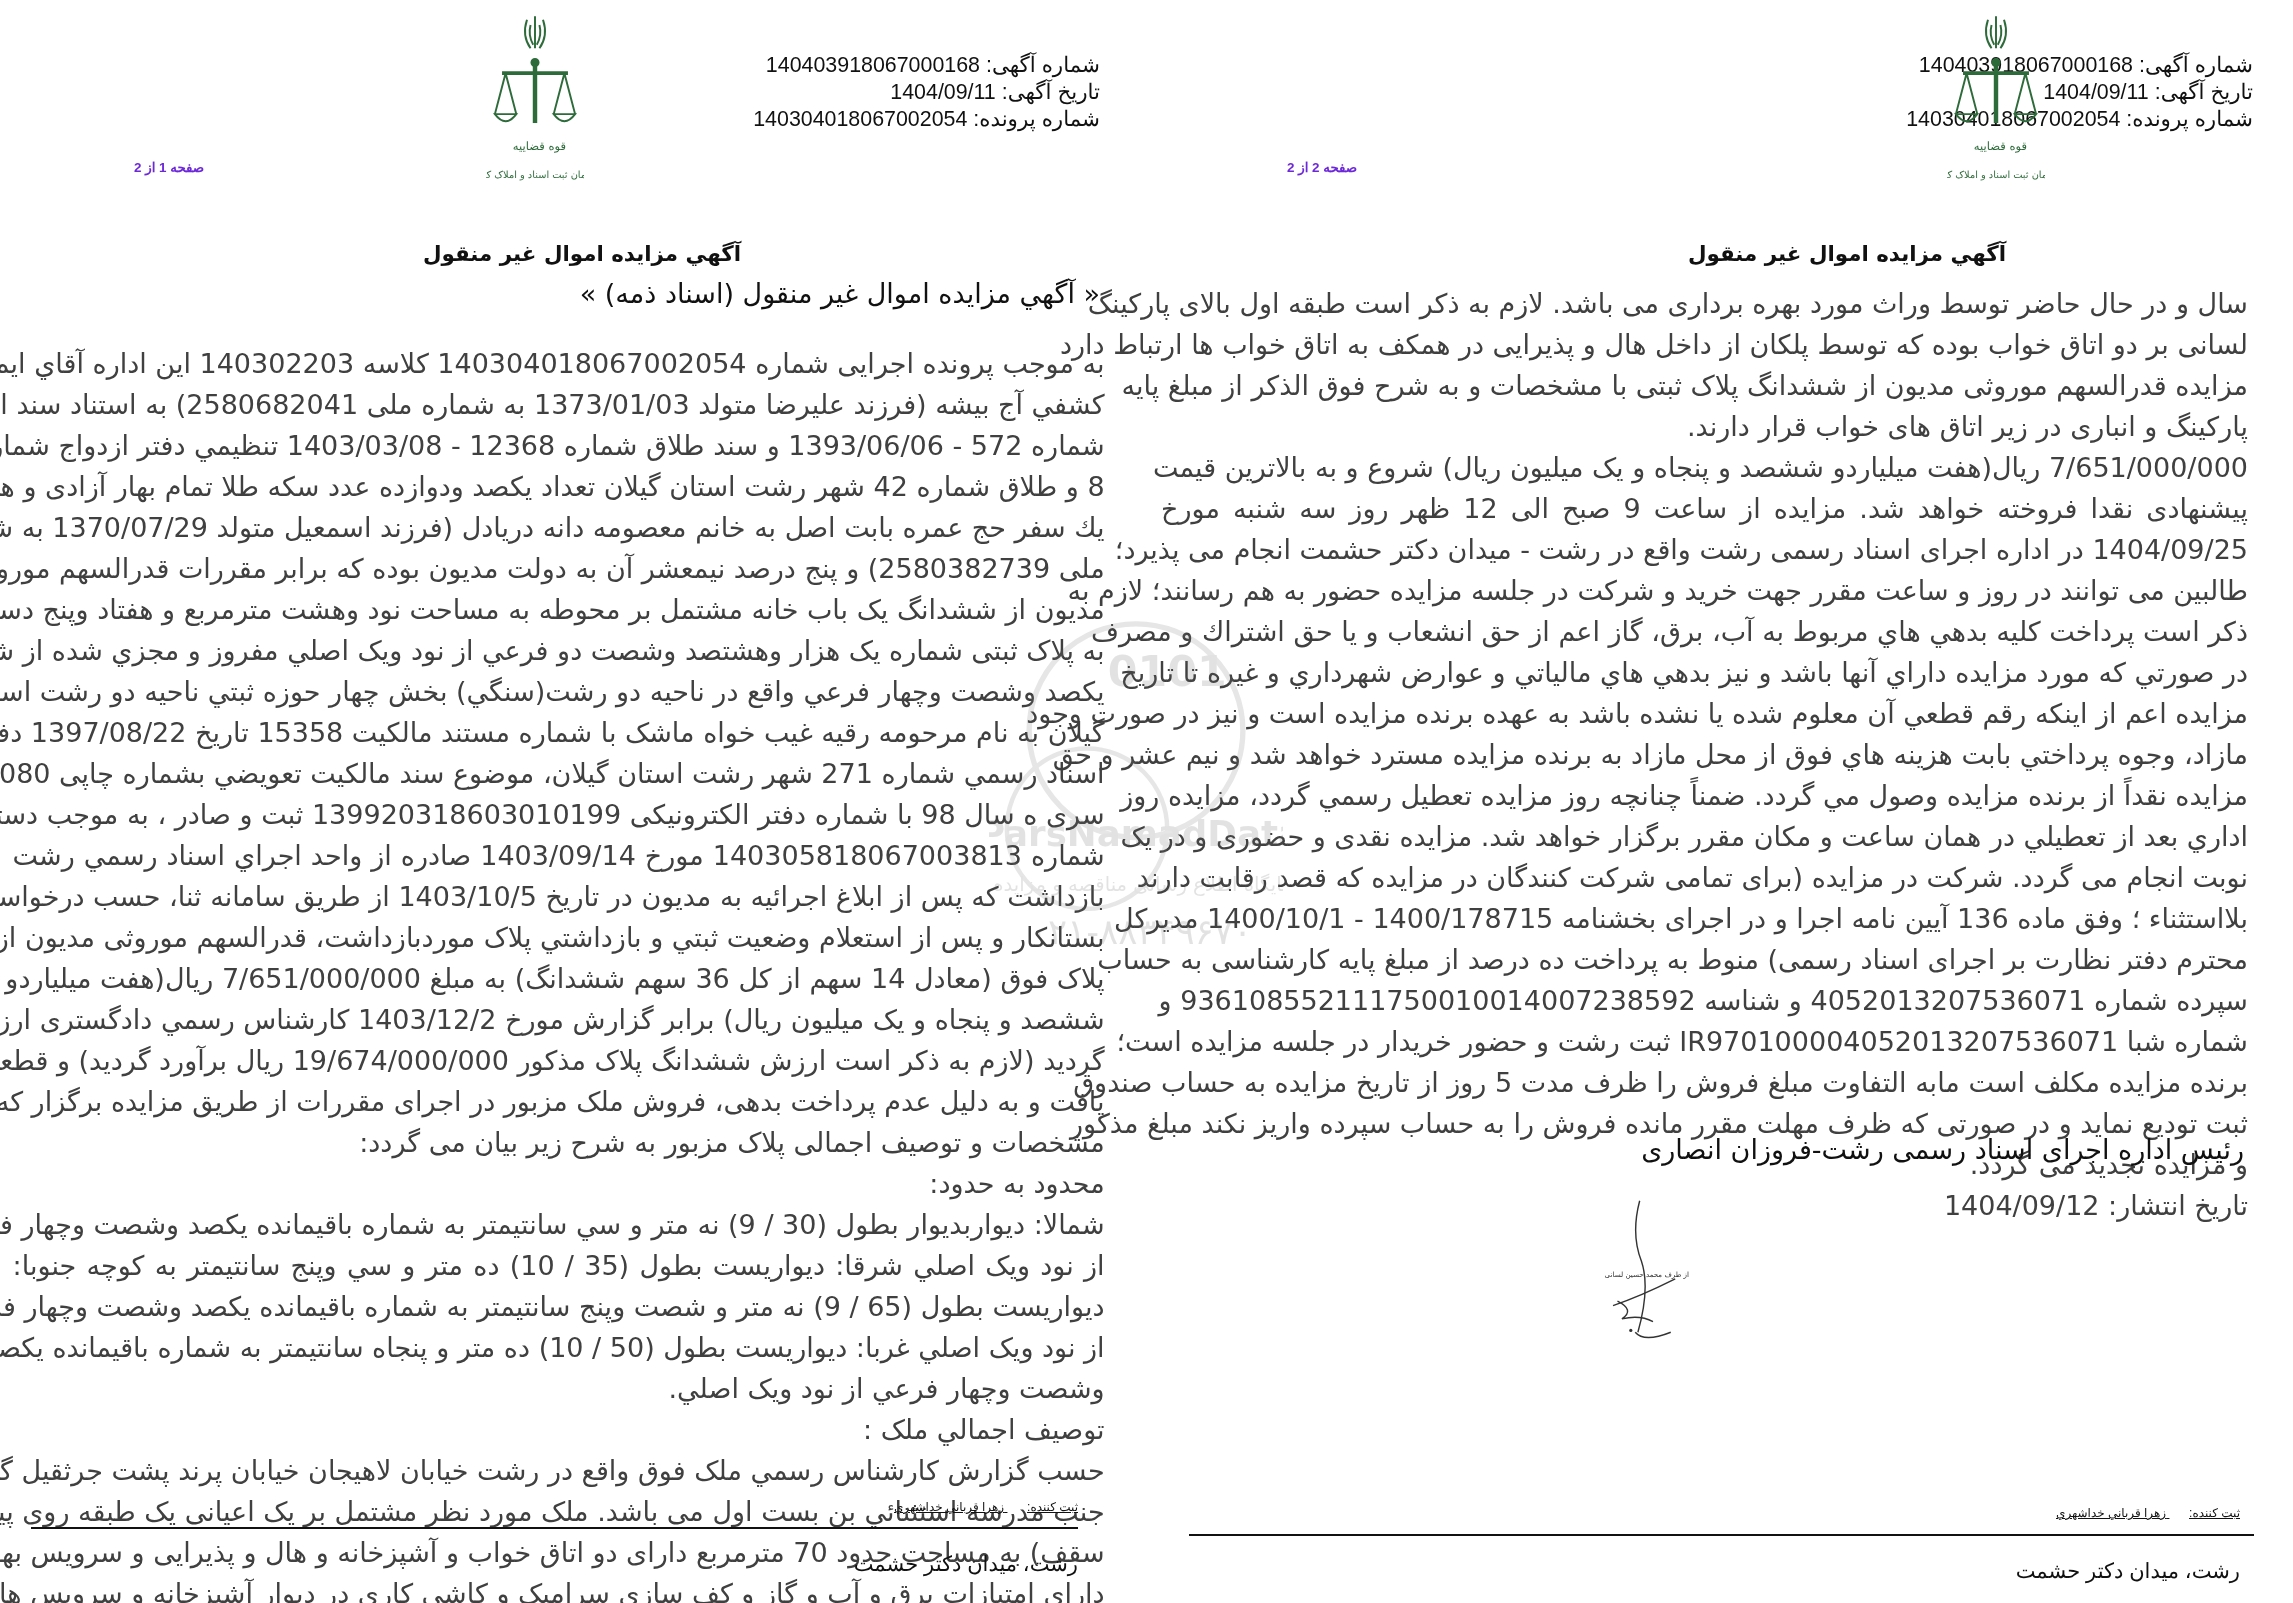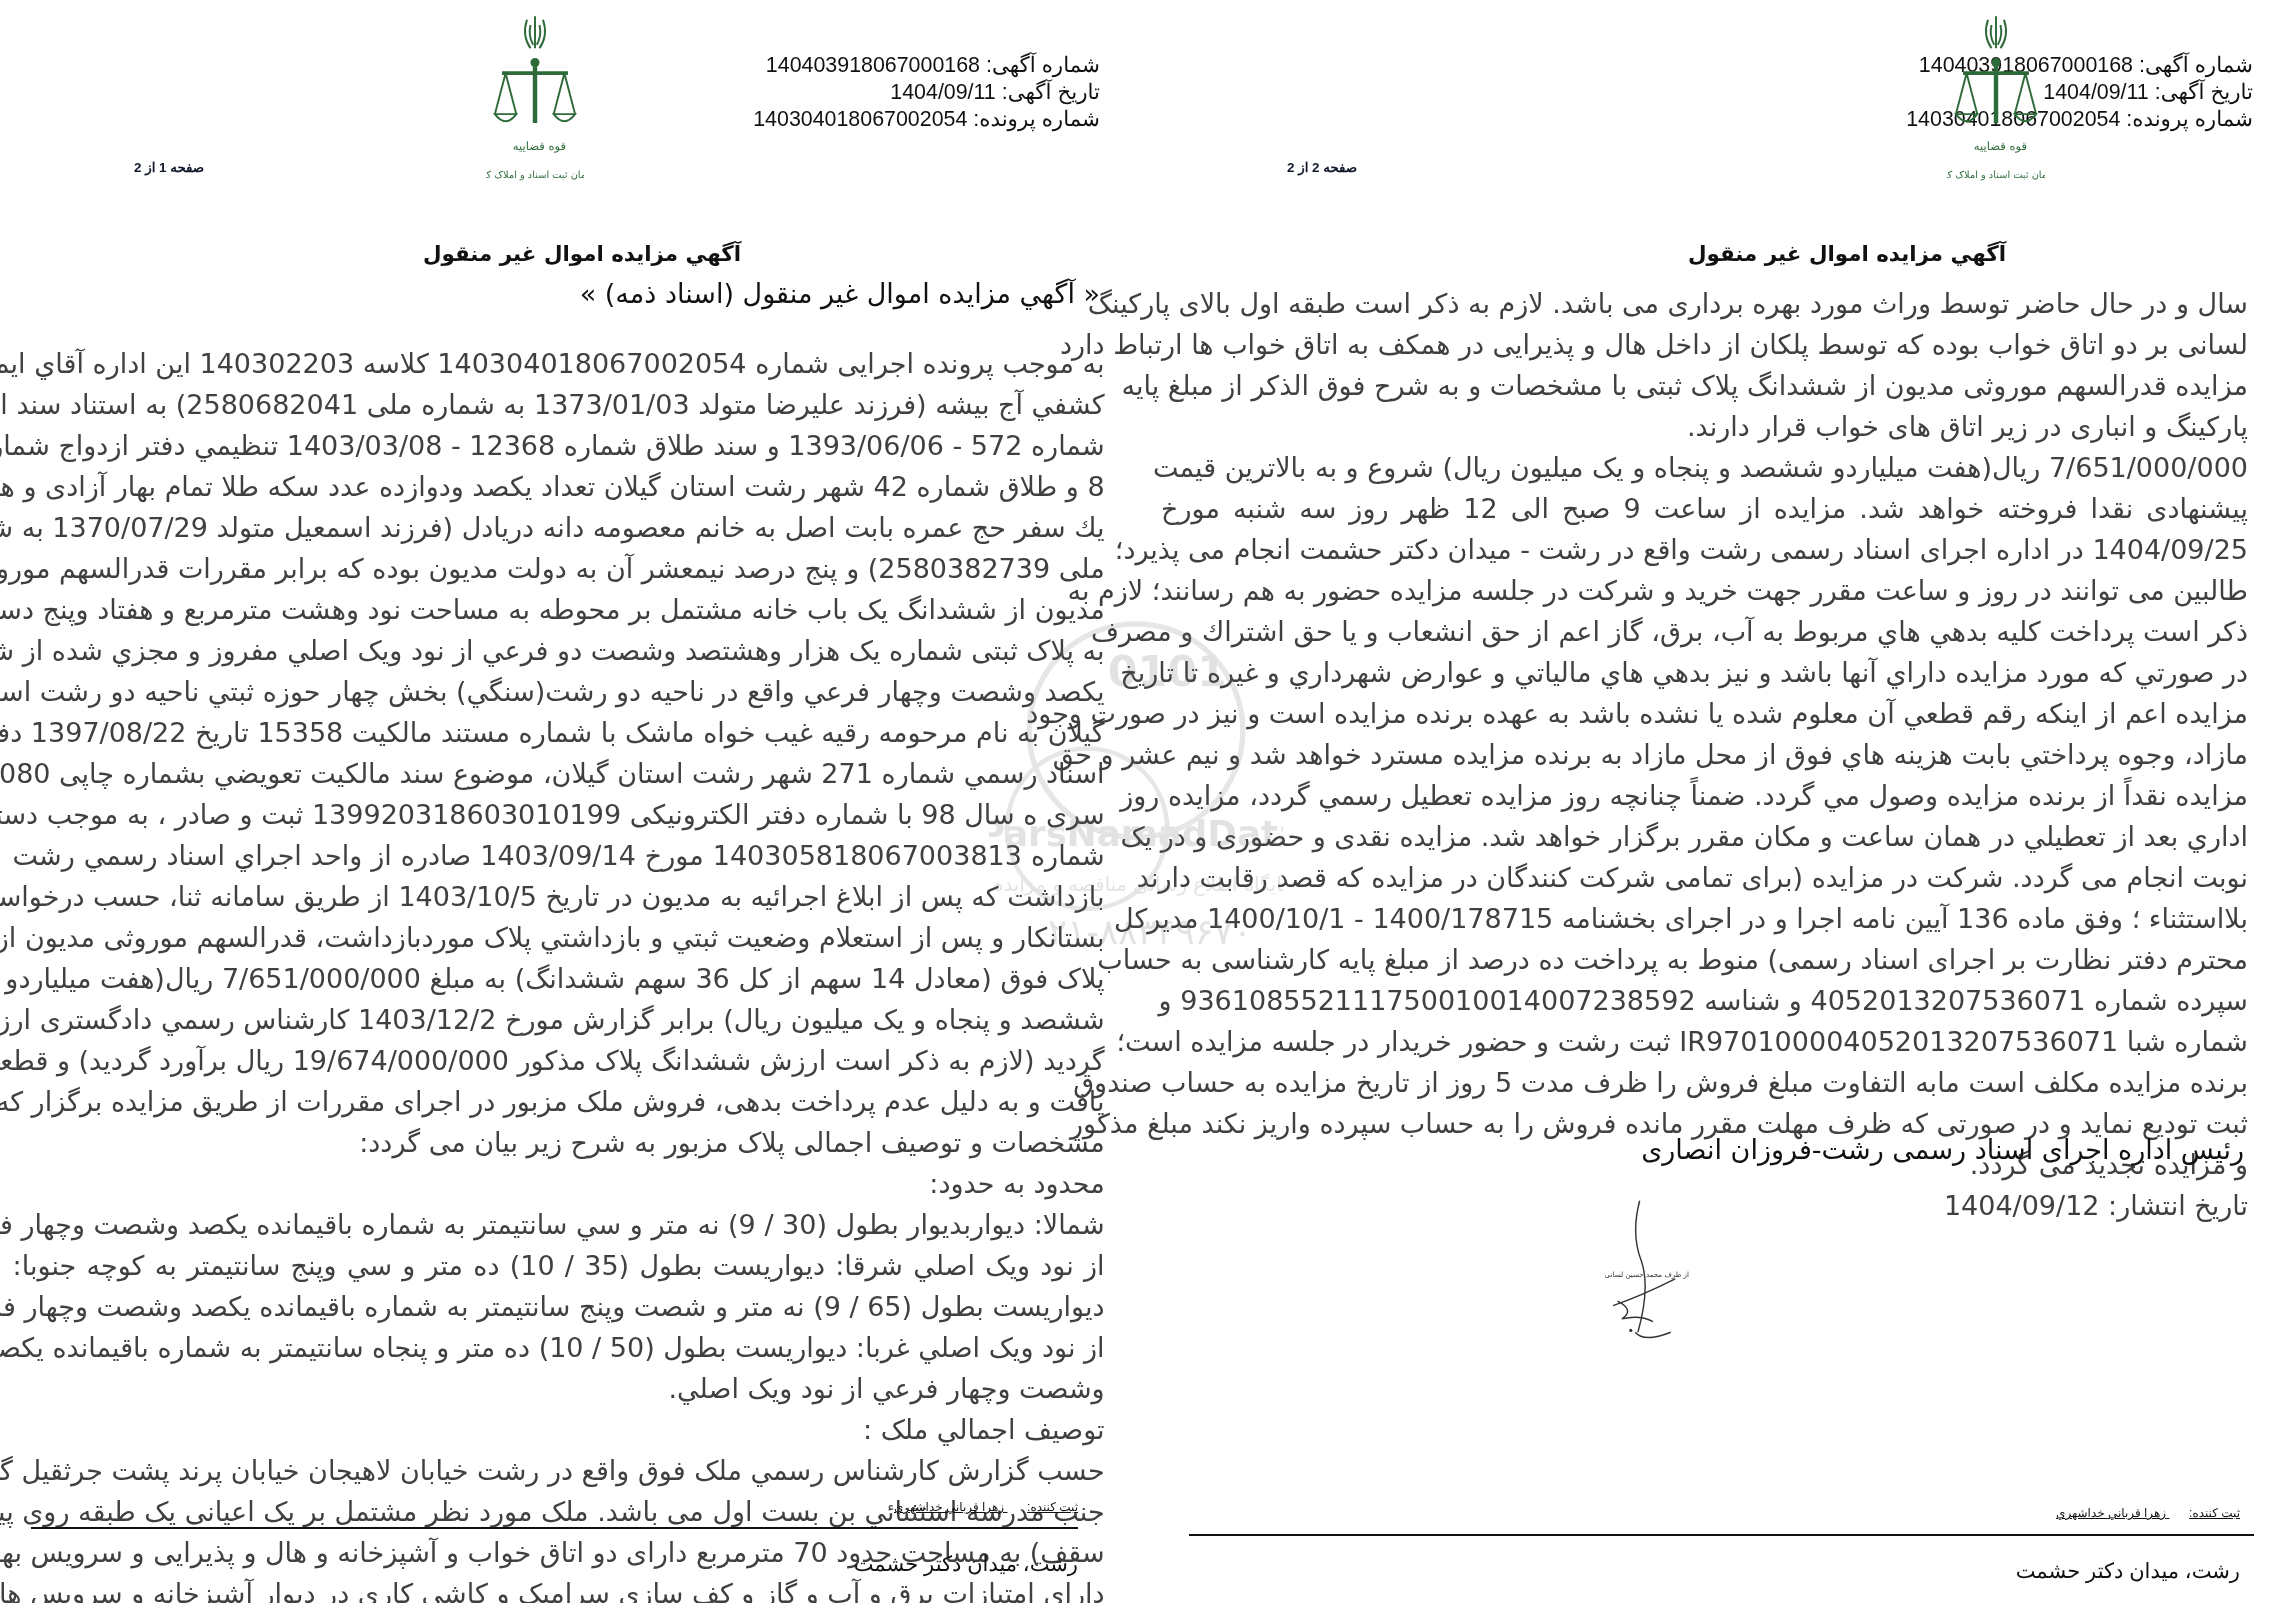--- a/index.html
+++ b/index.html
@@ -16,21 +16,21 @@
     .page-right .meta { right: 40px; }
     .meta-row { white-space: nowrap; }
     .meta-row .num { direction: ltr; unicode-bidi: embed; }
 
     
     .logo { position: absolute; top: 9px; width: 98px; height: 196px; }
     .page-left .logo  { left: 486px; }
     .page-right .logo { left: 789px; }
     .logo svg { width: 98px; height: 196px; }
 
-    .page-number { position: absolute; top: 160px; font-family: "Liberation Sans", sans-serif; font-weight: bold; font-size: 13.4px; color: #0f172a; white-space: nowrap; }
+    .page-number { position: absolute; top: 160px; font-family: "Liberation Sans", sans-serif; font-weight: bold; font-size: 13.4px; color: #6d28d9; white-space: nowrap; }
     .page-left .page-number  { left: 134px; }
     .page-right .page-number { left: 129px; }
 
     .doc-title { position: absolute; top: 241px; font-family: "DejaVu Sans", sans-serif; font-weight: bold; font-size: 21.4px; white-space: nowrap; }
     .page-left .doc-title  { left: 423px; }
     .page-right .doc-title { left: 530px; }
 
     .subtitle { position: absolute; top: 278px; right: 18px; font-size: 27px; white-space: nowrap; }
 
     .body-text { position: absolute; text-align: justify; text-align-last: right; font-family: "DejaVu Sans", sans-serif; font-size: 27px; line-height: 41px; color: #404040; }

